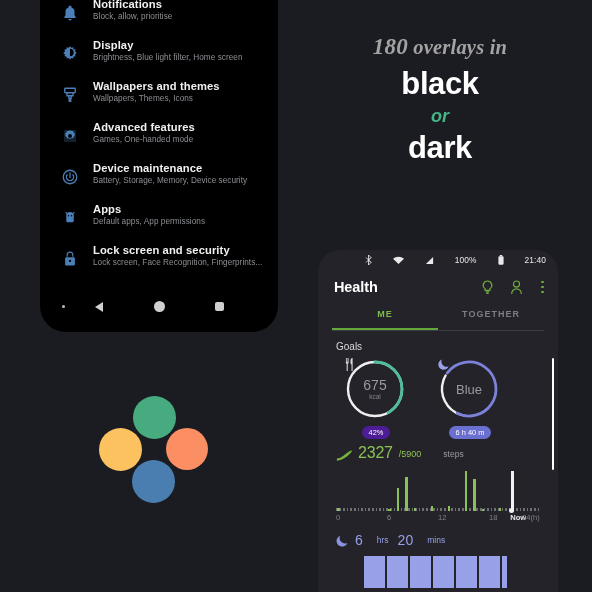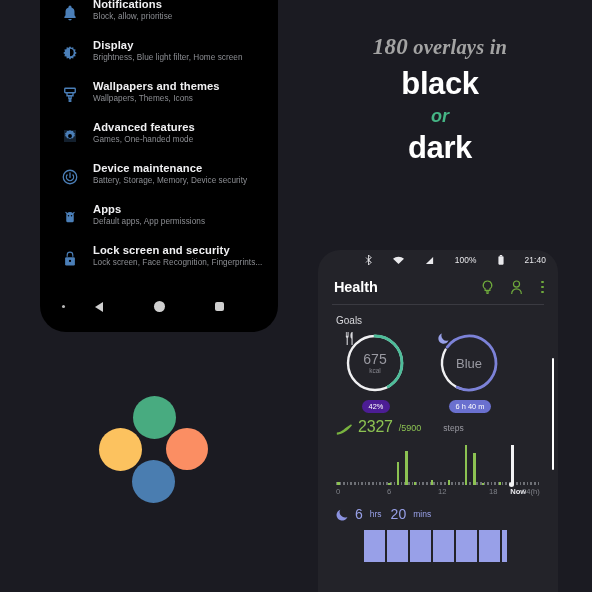--- a/index.html
+++ b/index.html
@@ -190,21 +190,21 @@
     border-radius: 50%; background: #f2f2f4;
   }
   .xlabels { position: relative; height: 12px; margin: 2px 18px 0 18px; }
   .xlab { position: absolute; top: 0; color: #7f8188; font-size: 7.6px; }
   .xlab.now { color: #e8e8ec; font-weight: bold; }
 
   .sleep-head { display: flex; align-items: center; padding: 8px 0 0 18px; gap: 6px; }
   .moon-ico { color: #8b92df; display: flex; }
   .moon-ico svg { display: block; }
   .sleep-h { color: #98a0e8; font-size: 14px; line-height: 15px; }
-  .sleep-lbl { color: #98a0e8; font-size: 8.5px; line-height: 15px; margin-left: 1px; }
+  .sleep-lbl { color: #98a0e8; font-size: 8.5px; line-height: 15px; margin-left: 8px; }
   .sleep-bars { display: flex; gap: 2px; padding: 8px 0 0 46px; }
   .sbar { background: #98a0e8; height: 32px; }
 
   .scrollbar {
     position: absolute; right: 4px; top: 108px;
     width: 2px; height: 112px; background: #ffffff; border-radius: 1px;
   }
 </style>
 </head>
 <body>
@@ -362,20 +362,24 @@
             <path d="M1.8 15c0-3.2 2.3-5.6 5.2-5.6s5.2 2.4 5.2 5.6"></path>
           </svg>
       </span>
       <span class="dots-v">
           <i></i>
           <i></i>
           <i></i>
         </span>
     </div>
 
+    <div class="tabs">
+      <div class="tab active">ME</div>
+      <div class="tab inactive">TOGETHER</div>
+    </div>
     <div class="tabs-underline"></div>
 
     <div class="section-label">Goals</div>
 
     <div class="goals">
 
       <div class="goal">
         <div class="ring-wrap">
           <svg width="62" height="62" viewBox="0 0 62 62">
             <circle cx="31" cy="31" r="27" fill="none" stroke="#f0f0f2" stroke-width="2.4"></circle>

